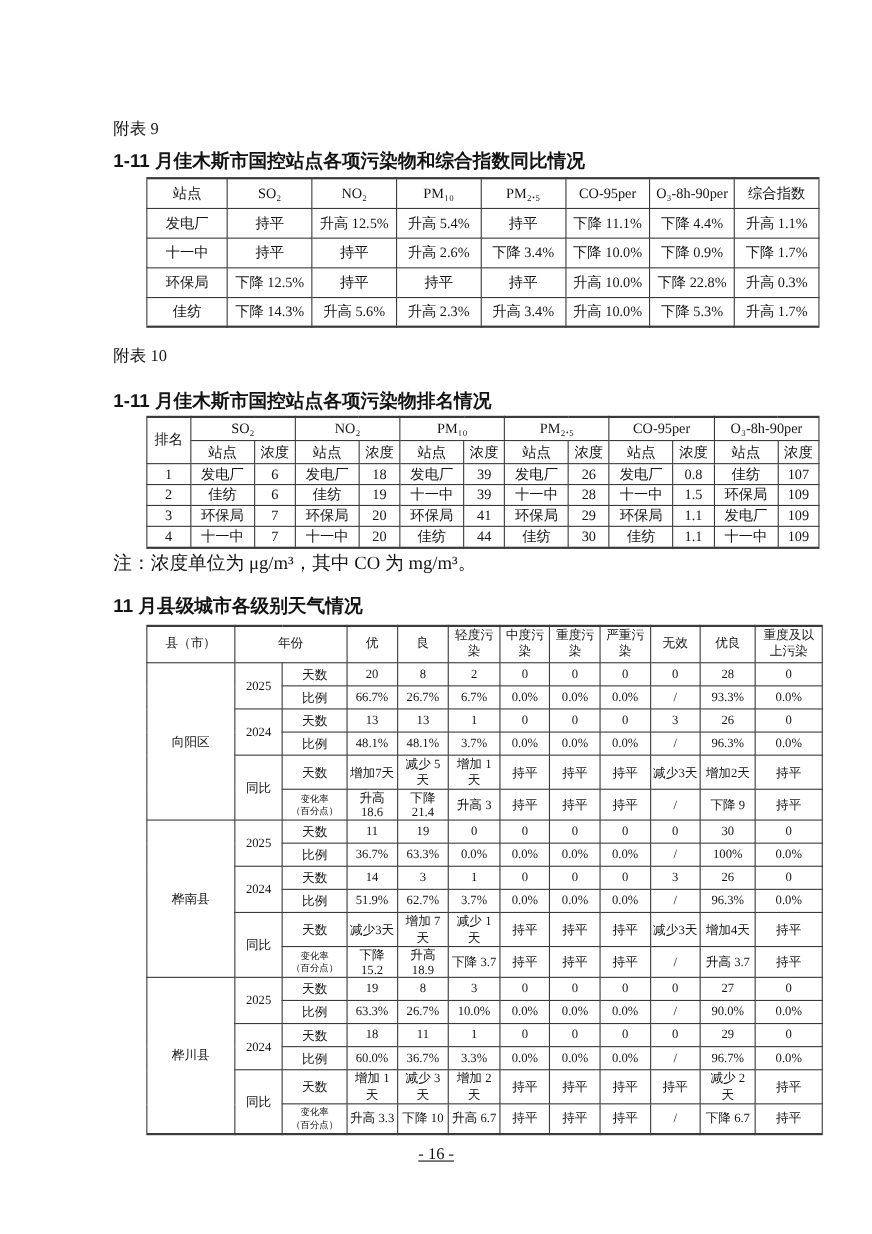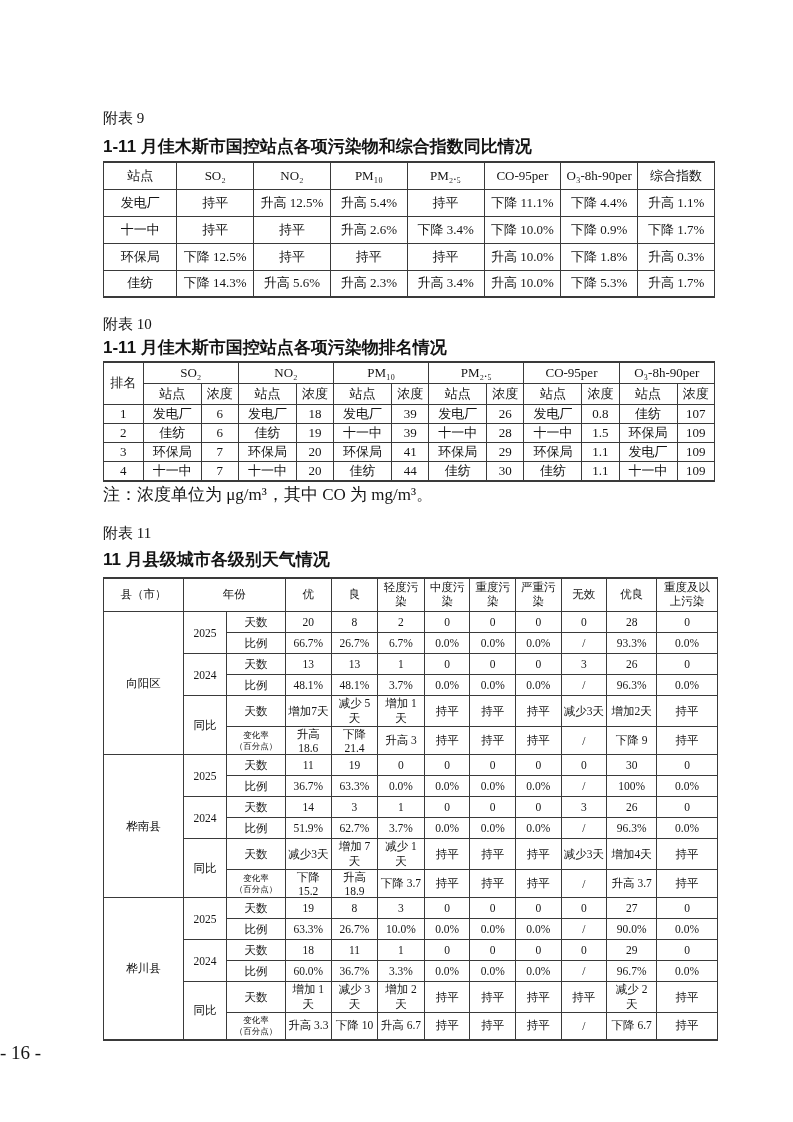--- a/index.html
+++ b/index.html
@@ -17,56 +17,58 @@
     padding:108px 75px 0 103px;
   }
   .tbl-label { font-size:15px; line-height:20px; }
   .tbl-title {
     text-align:left;
     font-family:"Liberation Sans","DejaVu Sans",sans-serif;
     font-weight:700;
     font-size:17px;
     line-height:22px;
   }
-  table { border-collapse:collapse; table-layout:fixed; }
+  table { border-collapse:collapse; table-layout:fixed;margin-left:30px; }
   th,td {
     border:1px solid #3a3a3a;
     font-weight:normal;
     text-align:center;
     vertical-align:middle;
     padding:0 2px;
     overflow:hidden;
   }
   table.grid { border-top:2px solid #3a3a3a; border-bottom:2px solid #3a3a3a; }
 
   
   #t9 { width:612px; margin-top:3px; }
   #t9 th,#t9 td { height:27px; font-size:13px; }
   .sec9 .tbl-title { margin-top:8px; }
 
   
   #t10 { width:612px; margin-top:2px; }
   #t10 th { height:21px; font-size:13px; }
   #t10 td { height:18px; font-size:13px; }
   .sec10 { margin-top:16px; }
-  .sec10 .tbl-title { margin-top:3px; }
+  .sec10 .tbl-title { margin-top:20px; }
   .note { font-size:17px; line-height:17px; margin-top:4px; }
 
   
   #t11 { width:615px; margin-top:6px; }
   #t11 th { height:34px; font-size:11.5px; line-height:1.2; padding:0 3px; }
   #t11 td { height:21px; font-size:11.5px; }
   #t11 td.metric-small { font-size:8.5px; line-height:1.25; white-space:pre-line; height:27px; }
   .sec11 { margin-top:20px; }
   .sec11 .tbl-title { margin-top:6px; }
 
   .page-number {
     position:absolute;
     left:0; top:1042px; width:793px;
-    font-size:19px;
+    text-align:center;
+    font-size:15px;
+    text-decoration:underline;
   }
 </style>
 </head>
 <body>
 
 <div class="page">
 
   <section class="sec9">
     <div class="tbl-label">附表 9</div>
     <div class="tbl-title">1-11 月佳木斯市国控站点各项污染物和综合指数同比情况</div>
@@ -112,21 +114,21 @@
             <td>下降 0.9%</td>
             <td>下降 1.7%</td>
           </tr>
           <tr>
             <td>环保局</td>
             <td>下降 12.5%</td>
             <td>持平</td>
             <td>持平</td>
             <td>持平</td>
             <td>升高 10.0%</td>
-            <td>下降 1.8%</td>
+            <td>下降 22.8%</td>
             <td>升高 0.3%</td>
           </tr>
           <tr>
             <td>佳纺</td>
             <td>下降 14.3%</td>
             <td>升高 5.6%</td>
             <td>升高 2.3%</td>
             <td>升高 3.4%</td>
             <td>升高 10.0%</td>
             <td>下降 5.3%</td>
@@ -238,21 +240,20 @@
             <td>1.1</td>
             <td>十一中</td>
             <td>109</td>
           </tr>
         </tbody>
     </table>
     <div class="note">注：浓度单位为 μg/m³，其中 CO 为 mg/m³。</div>
   </section>
 
   <section class="sec11">
-    <div class="tbl-label">附表 11</div>
     <div class="tbl-title">11 月县级城市各级别天气情况</div>
     <table id="t11" class="grid">
       <colgroup>
         <col style="width:12.6%">
           <col style="width:6.9%">
           <col style="width:9.2%">
         <col style="width:7.3%">
           <col style="width:7.3%">
           <col style="width:7.4%">
           <col style="width:7.2%">

